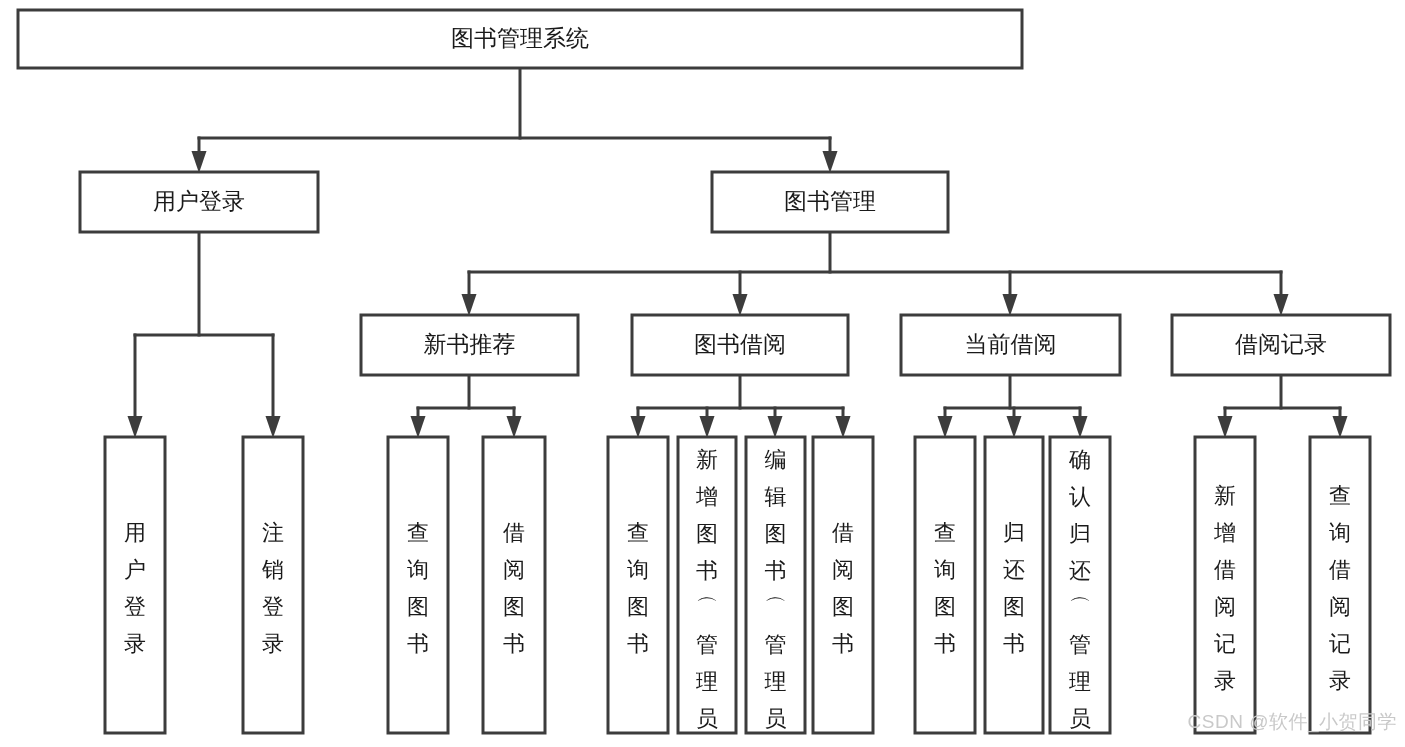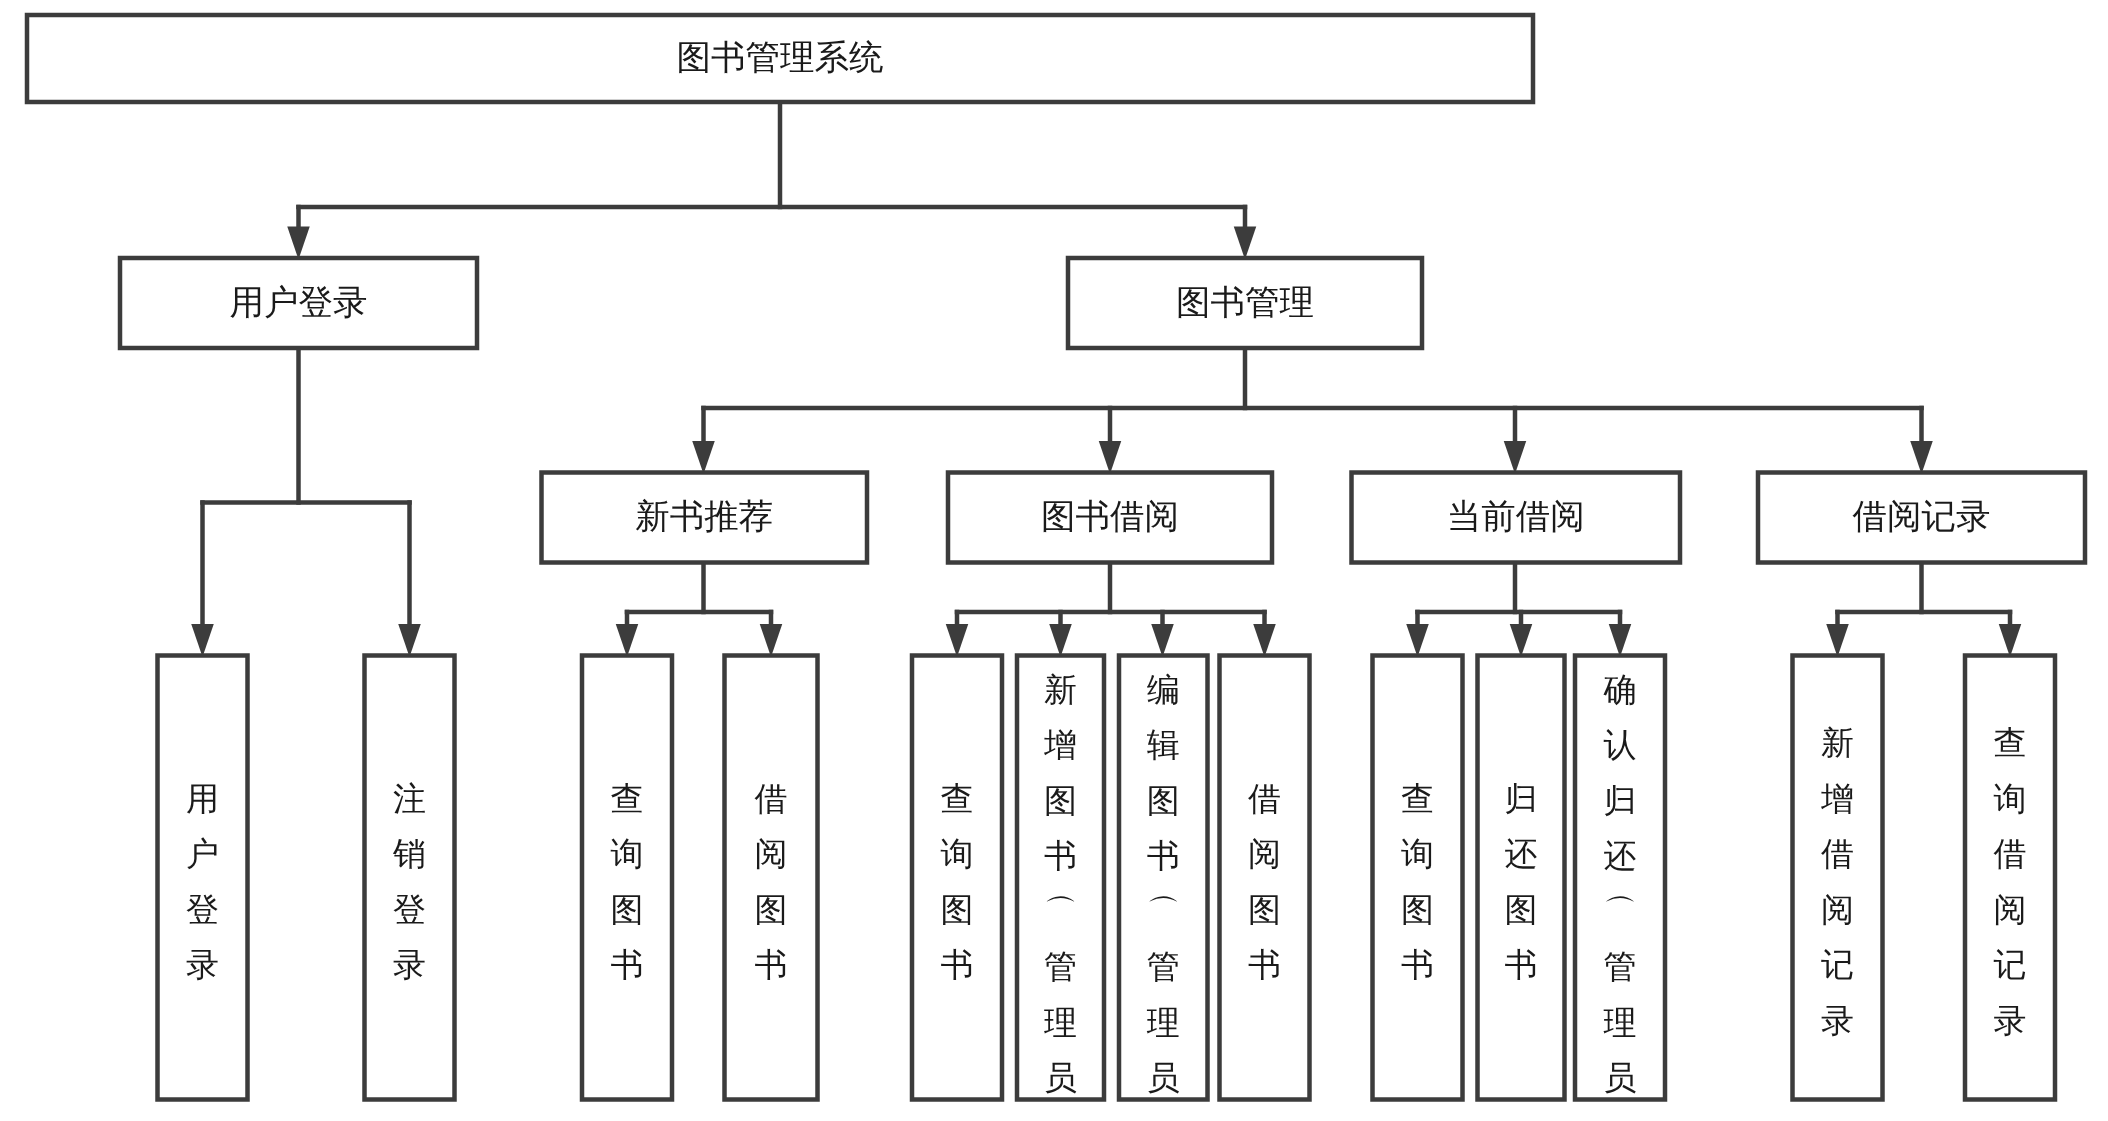--- a/index.html
+++ b/index.html
@@ -216,13 +216,14 @@
         <g>
           <rect x="1195" y="437" width="60" height="296" class="node-box"></rect>
           <text x="1225" y="502.86" class="node-label-v"><tspan x="1225" dy="0">新</tspan><tspan x="1225" dy="37">增</tspan><tspan x="1225" dy="37">借</tspan><tspan x="1225" dy="37">阅</tspan><tspan x="1225" dy="37">记</tspan><tspan x="1225" dy="37">录</tspan></text>
         </g>
         <g>
           <rect x="1310" y="437" width="60" height="296" class="node-box"></rect>
           <text x="1340" y="502.86" class="node-label-v"><tspan x="1340" dy="0">查</tspan><tspan x="1340" dy="37">询</tspan><tspan x="1340" dy="37">借</tspan><tspan x="1340" dy="37">阅</tspan><tspan x="1340" dy="37">记</tspan><tspan x="1340" dy="37">录</tspan></text>
         </g>
       </g>
   </svg>
+  <div class="watermark-text">CSDN @软件_小贺同学</div>
 </div>
 
 </body></html>

